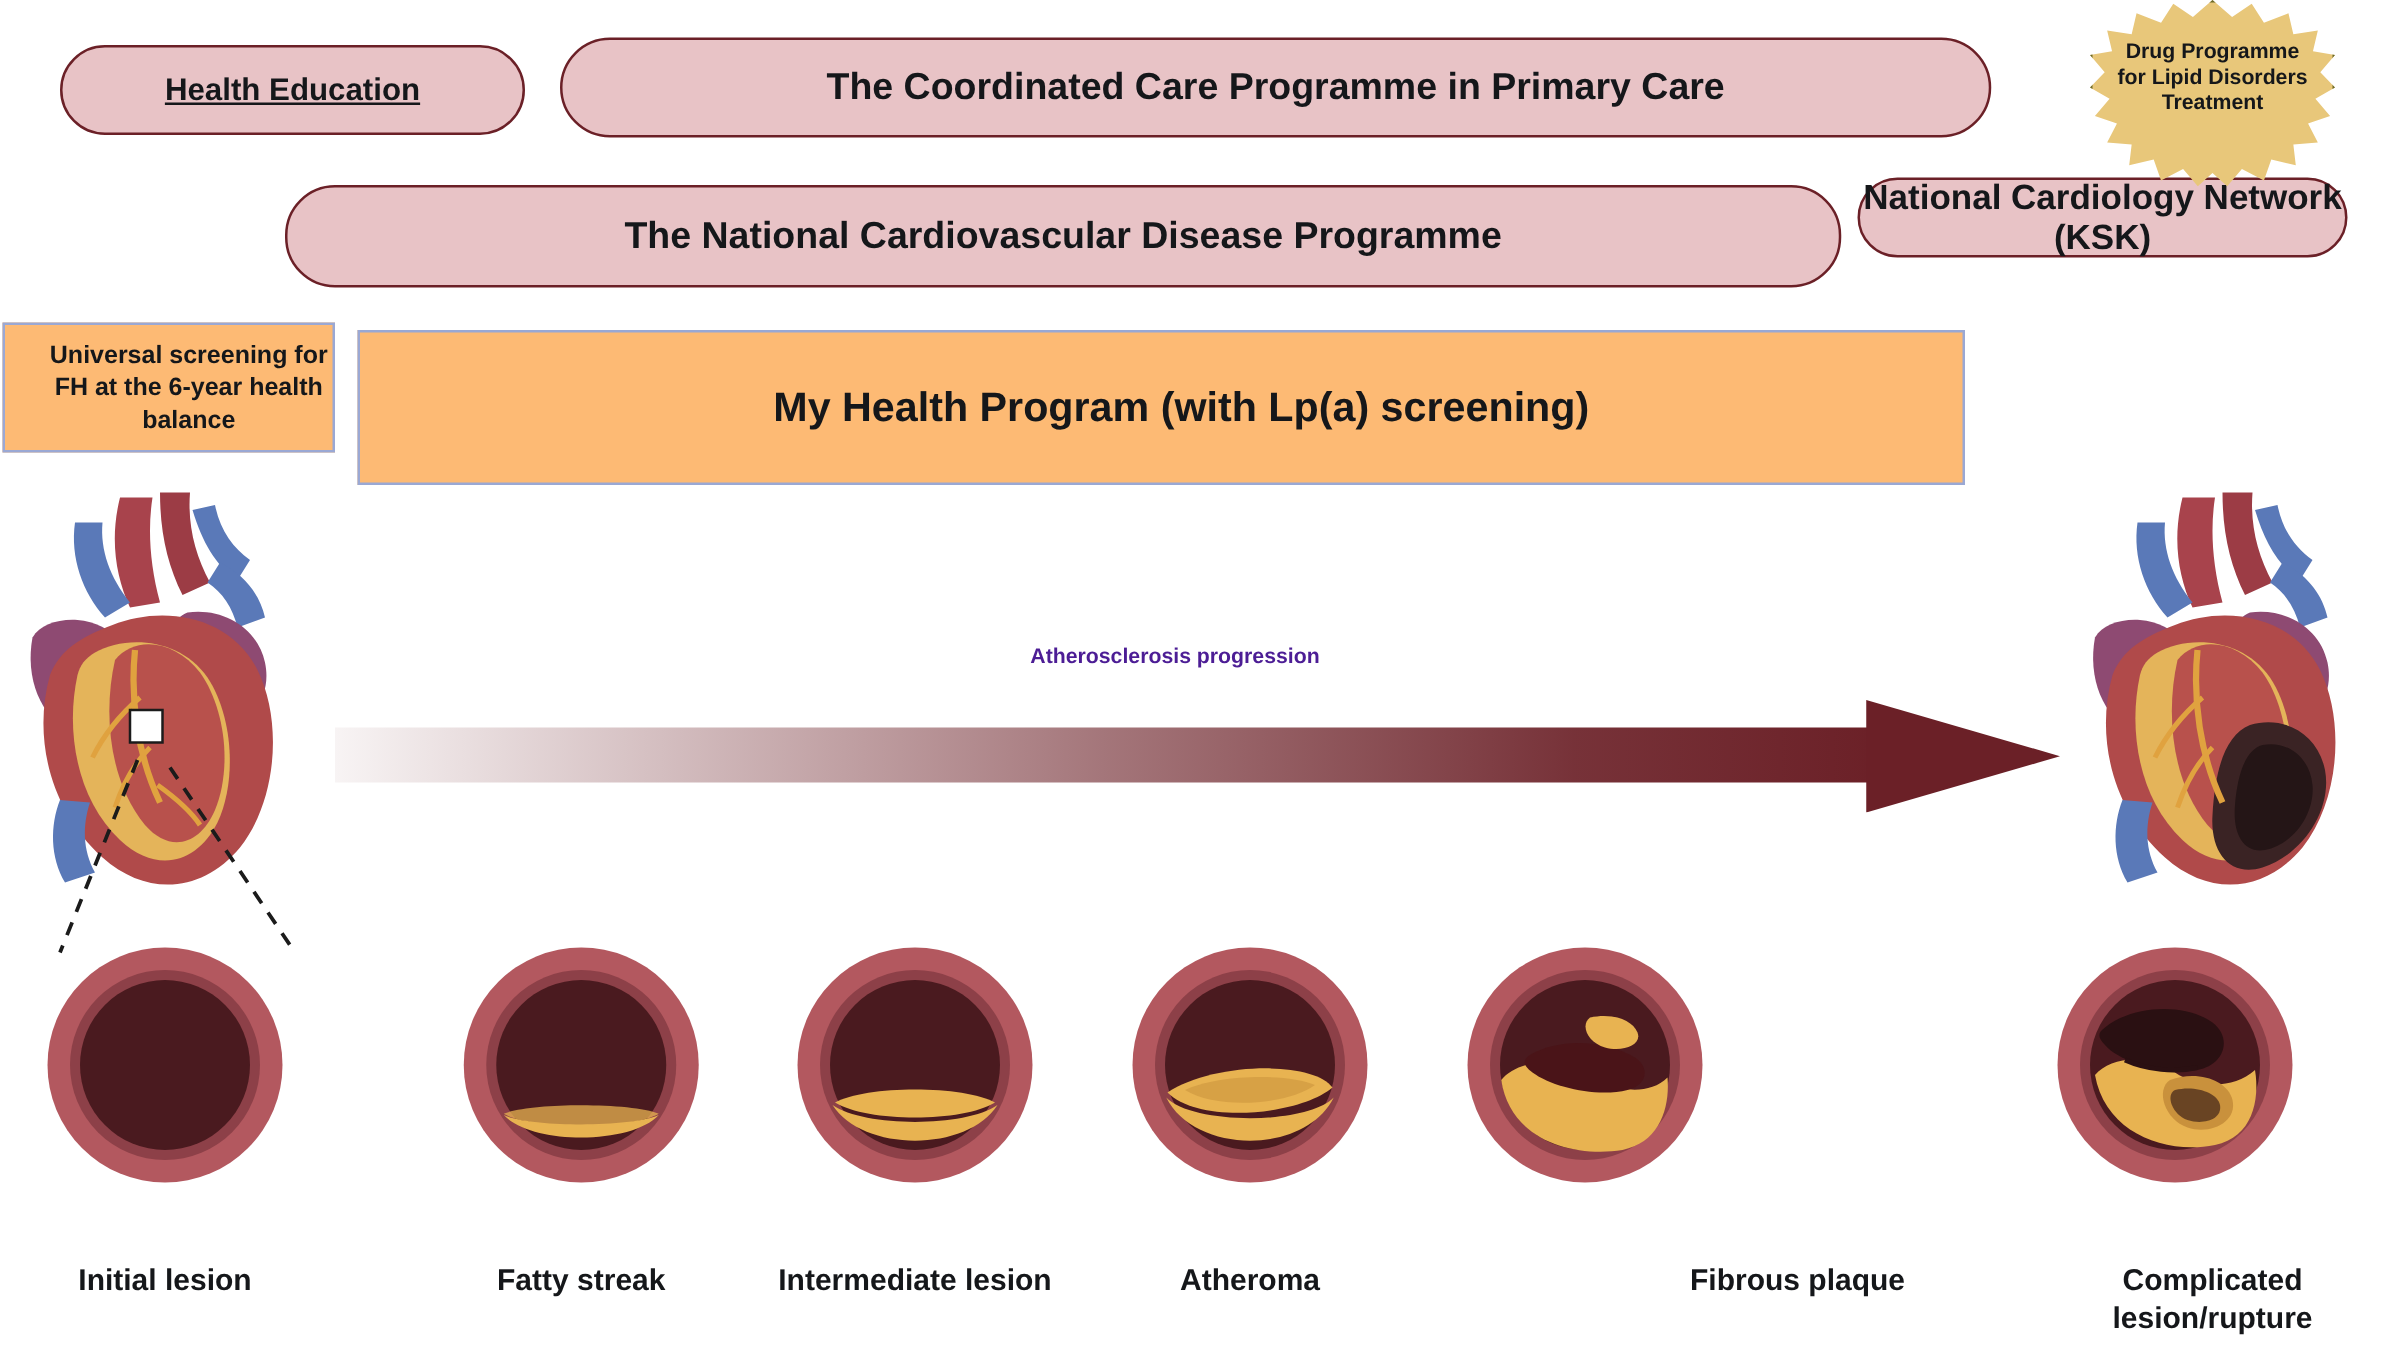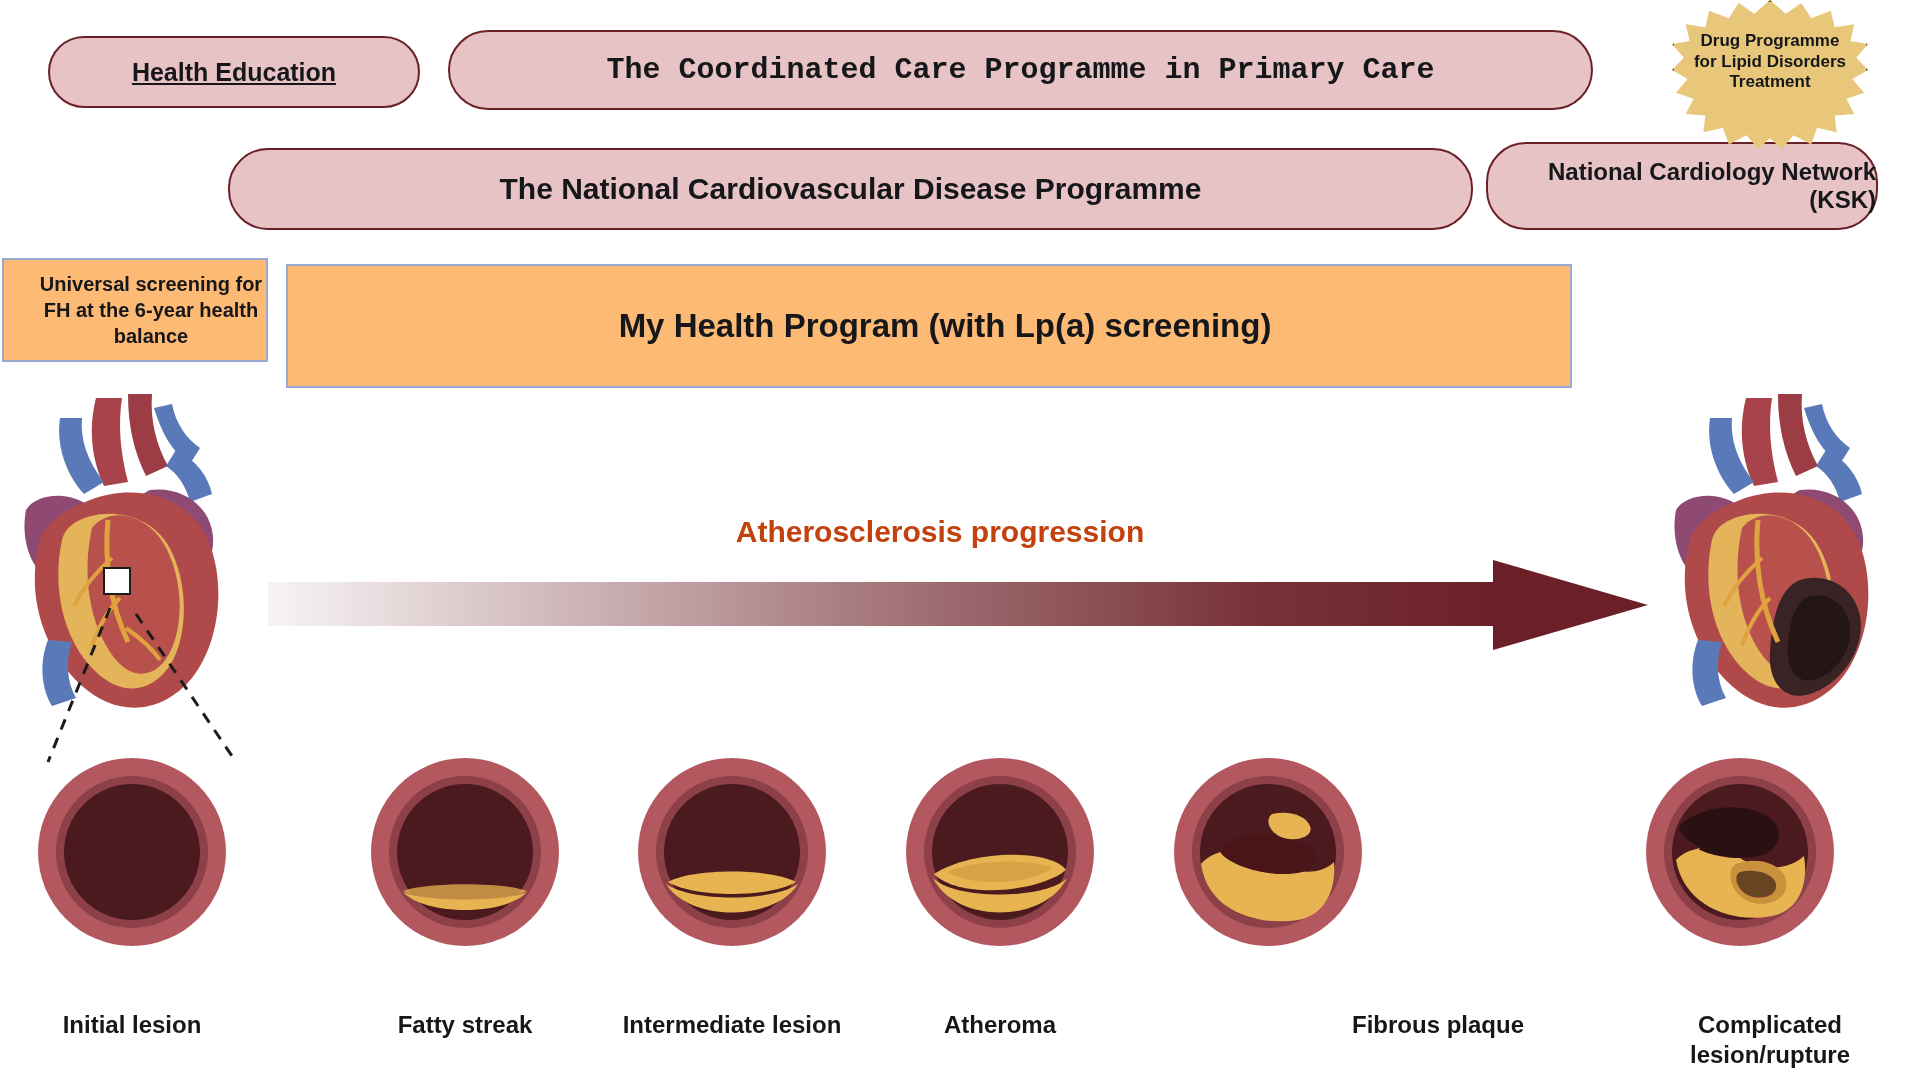--- a/index.html
+++ b/index.html
@@ -21,23 +21,23 @@
     position: absolute;
     background: #e8c3c6;
     border: 2px solid #6b2027;
     border-radius: 40px;
     display: flex; align-items: center; justify-content: center;
     text-align: center;
     color: #15171a;
     font-weight: bold;
   }
   #pill-health-education { left: 48px;  top: 36px;  width: 372px; height: 72px; font-size: 25px; text-decoration: underline; }
-  #pill-coordinated-care { left: 448px; top: 30px;  width: 1145px; height: 80px; font-size: 30px; font-family: Liberation Mono, monospace; }
+  #pill-coordinated-care { left: 448px; top: 30px;  width: 1145px; height: 80px; font-size: 30px; }
   #pill-national-cvd     { left: 228px; top: 148px; width: 1245px; height: 82px; font-size: 30px; }
-  #pill-ksk              { left: 1486px; top: 142px; width: 392px; height: 88px; font-size: 24px; line-height: 1.15; text-align: right; }
+  #pill-ksk              { left: 1486px; top: 142px; width: 392px; height: 64px; font-size: 28px; line-height: 1.15; }
 
   
   #starburst {
     position: absolute;
     left: 1672px; top: 0px;
     width: 196px; height: 152px;
     background: #e8c77a;
     border: 2px solid #6b6a2a;
     display: flex; align-items: center; justify-content: center;
     text-align: center;
@@ -78,22 +78,22 @@
   #arrow-area {
     position: absolute;
     left: 268px; top: 560px;
     width: 1380px; height: 90px;
   }
   #arrow-label {
     position: absolute;
     left: 640px; top: 515px;
     width: 600px;
     text-align: center;
-    font-size: 30px; font-weight: bold;
-    color: #c2410c;
+    font-size: 17px; font-weight: bold;
+    color: #4c1d95;
   }
 
   
   #zoom-lines {
     position: absolute;
     left: 0px; top: 570px;
     width: 300px; height: 250px;
   }
 
   

